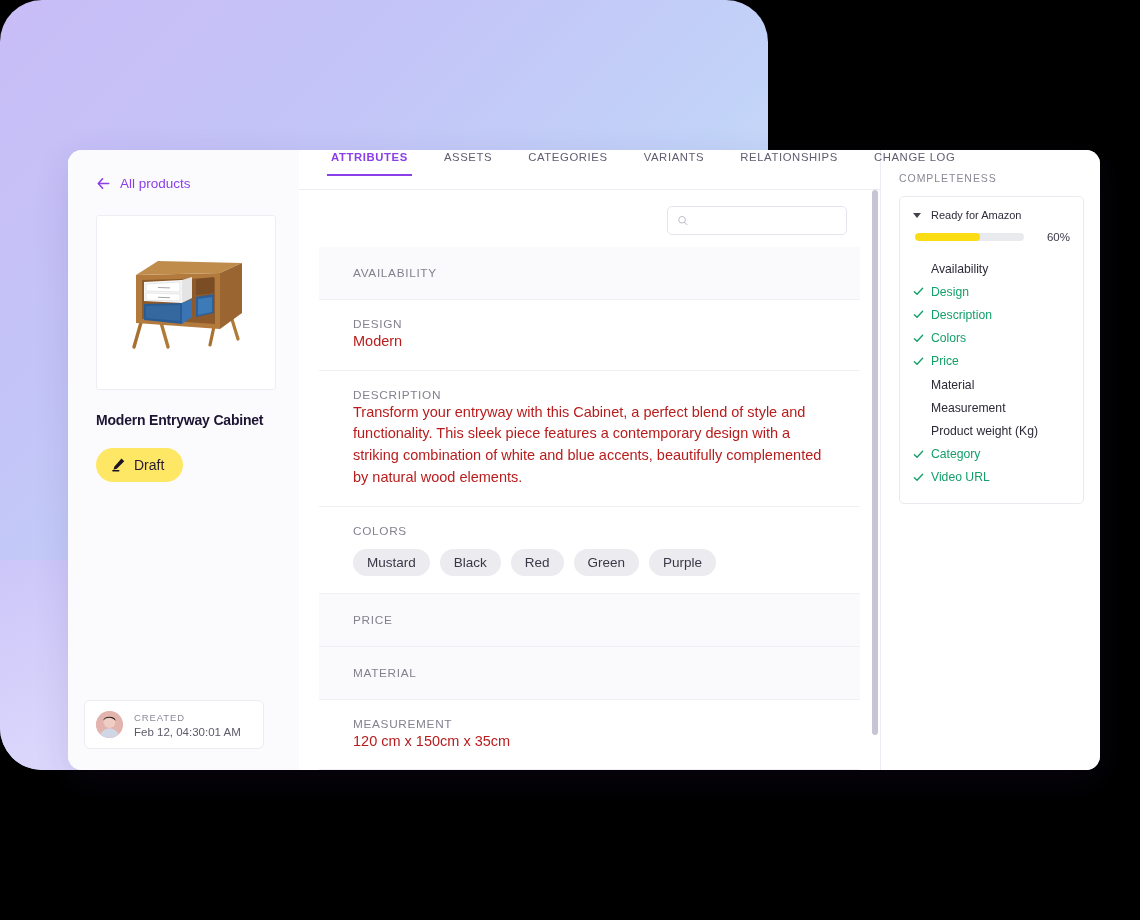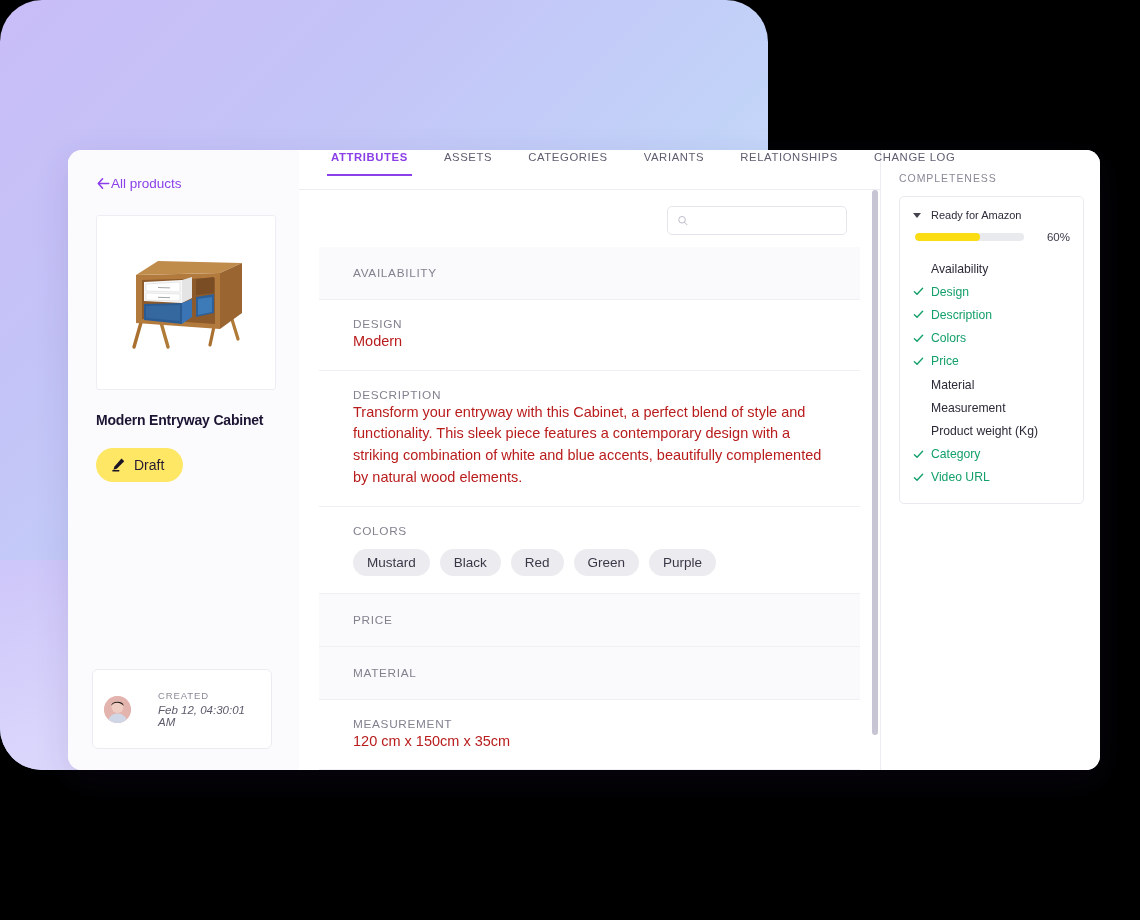--- a/index.html
+++ b/index.html
@@ -35,21 +35,21 @@
   }
 
   
   .sidebar {
     width: 231px; flex: 0 0 231px;
     background: #fbfbfd;
     padding: 18px 0 0 0;
     position: relative;
   }
   .back-link {
-    display: flex; align-items: center; 
+    display: flex; align-items: center; gap: 9px;
     padding: 8px 0 0 28px;
     color: #8b3fe8; font-size: 13.5px; cursor: pointer;
   }
   .back-arrow { width: 15px; height: 15px; display:block; }
   .thumb-box {
     margin: 24px 0 0 28px;
     width: 180px; height: 175px;
     background: #ffffff;
     border: 1px solid #edeef3;
     border-radius: 3px;
@@ -64,34 +64,34 @@
   .draft-badge {
     margin: 18px 0 0 28px;
     display: inline-flex; align-items: center; gap: 8px;
     background: #ffe766;
     border-radius: 20px;
     padding: 9px 19px 9px 15px;
     font-size: 14px; color: #241a33;
     cursor: pointer;
   }
   .created-box {
-    position: absolute; left: 24px; bottom: 21px;
+    position: absolute; left: 16px; bottom: 21px;
     width: 180px;
     border: 1px solid #ebecf1; border-radius: 6px;
-    padding: 20px 11px;
-    display: flex; align-items: center; gap: 27px;
+    padding: 10px 11px;
+    display: flex; align-items: center; gap: 11px;
     background:#fff;
   }
   .avatar {
     width: 27px; height: 27px; border-radius: 50%;
     flex: 0 0 27px; overflow: hidden;
     background: #e8b6b0;
   }
   .created-label { font-size: 9.5px; letter-spacing: .9px; color: #8c8a99; }
-  .created-date { font-size: 11.5px; color: #5d5b6b; margin-top: 3px; font-style: italic; }
+  .created-date { font-size: 11.5px; color: #5d5b6b; margin-top: 3px; }
 
   
   .center { flex: 1 1 auto; position: relative; display:flex; flex-direction: column; min-width:0; }
   .tabbar {
     height: 40px; border-bottom: 1px solid #ececf2;
     display: flex; align-items: flex-start; gap: 0;
     padding: 1px 0 0 14px;
   }
   .tab {
     font-size: 11.3px; letter-spacing: .62px; color: #5f5d70;

